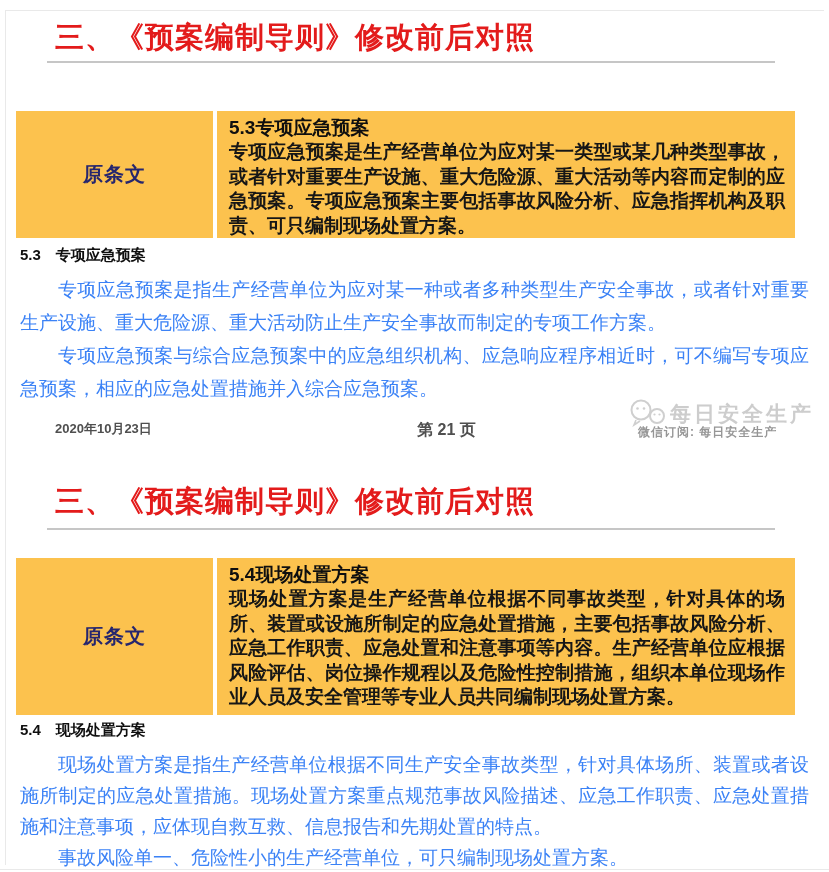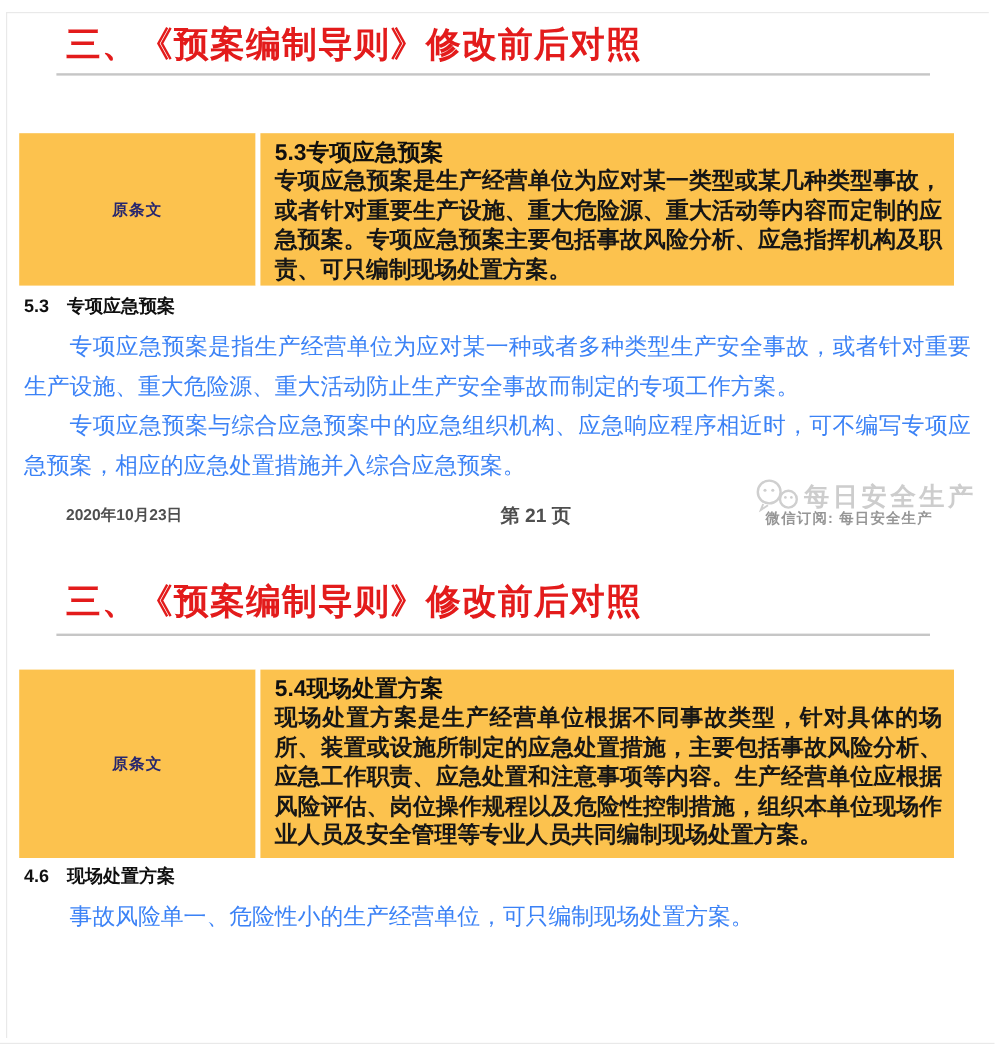--- a/index.html
+++ b/index.html
@@ -23,21 +23,21 @@
   }
   .compare-box{
     position:absolute;left:16px;width:779px;
     background:#ffffff;display:flex;
   }
   .box-label-cell{
     width:197px;flex:0 0 197px;background:#fcc24e;
     display:flex;align-items:center;justify-content:center;
   }
   .box-label{
-    font-size:13px;font-weight:800;color:#26266e;letter-spacing:1px;
+    font-size:20px;font-weight:800;color:#26266e;letter-spacing:1px;
   }
   .box-divider{width:4px;flex:0 0 4px;background:#ffffff;}
   .box-content-cell{
     flex:1;background:#fcc24e;
     padding:4px 10px 2px 12px;box-sizing:border-box;
   }
   .box-heading{
     font-size:19px;font-weight:800;color:#0f0f0f;line-height:25px;
   }
   .box-body{
@@ -138,20 +138,21 @@
       <div class="box-label-cell">
         <span class="box-label">原条文</span>
       </div>
       <div class="box-divider"></div>
       <div class="box-content-cell">
         <div class="box-heading">5.4现场处置方案</div>
         <div class="box-body">现场处置方案是生产经营单位根据不同事故类型，针对具体的场所、装置或设施所制定的应急处置措施，主要包括事故风险分析、应急工作职责、应急处置和注意事项等内容。生产经营单位应根据风险评估、岗位操作规程以及危险性控制措施，组织本单位现场作业人员及安全管理等专业人员共同编制现场处置方案。</div>
       </div>
     </div>
 
-    <div class="sec-heading" style="top:721px;">4.6　现场处置方案</div>
+    <div class="sec-heading" style="top:721px;">5.4　现场处置方案</div>
 
     <div class="para-wrap" style="top:749px;">
+      <p class="para">现场处置方案是指生产经营单位根据不同生产安全事故类型，针对具体场所、装置或者设施所制定的应急处置措施。现场处置方案重点规范事故风险描述、应急工作职责、应急处置措施和注意事项，应体现自救互救、信息报告和先期处置的特点。</p>
       <p class="para">事故风险单一、危险性小的生产经营单位，可只编制现场处置方案。</p>
     </div>
   </div>
 
 </div>
 
 </body></html>

